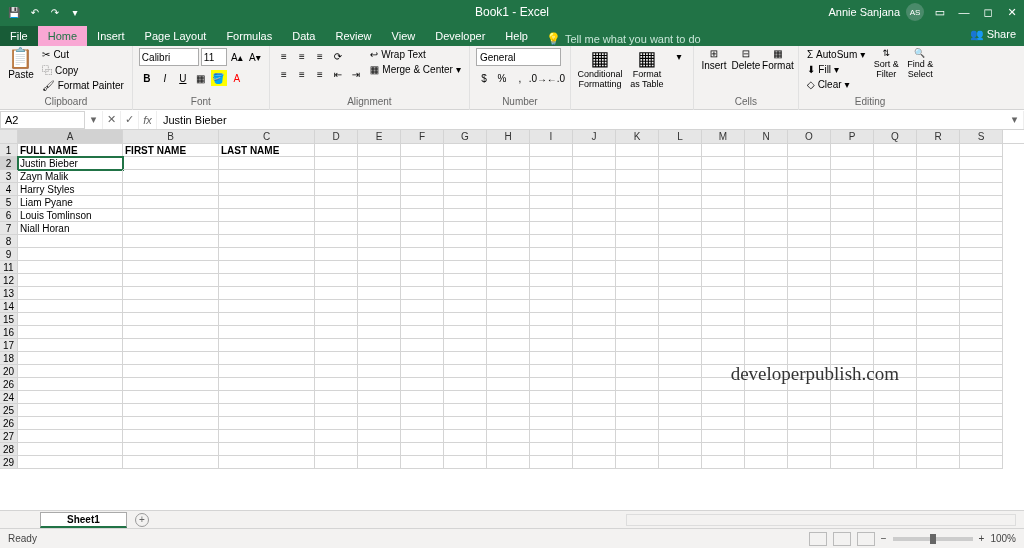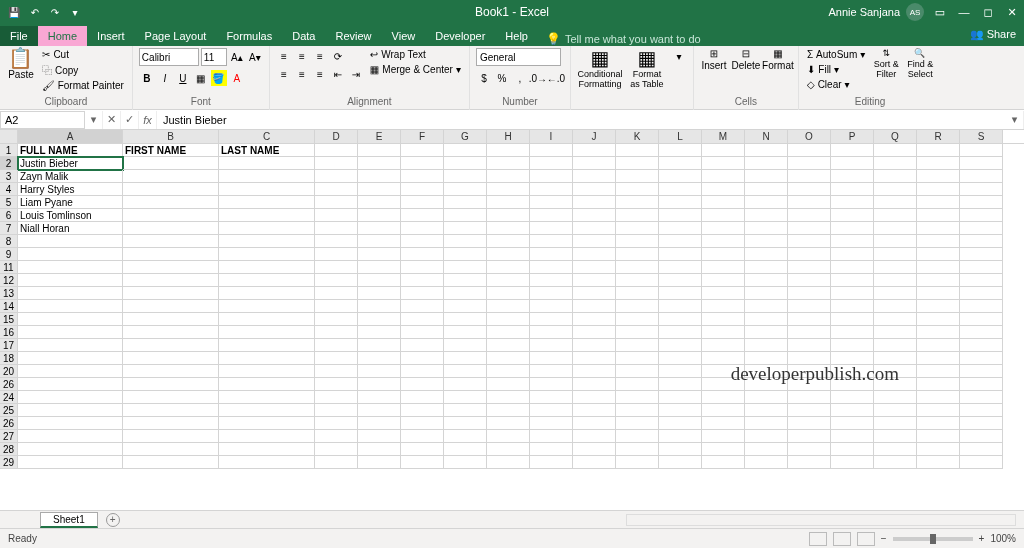--- a/index.html
+++ b/index.html
@@ -60,21 +60,21 @@
 .gridrow { display:flex; height:13px; }
 .bold { font-weight:bold; }
 .active-cell { outline:2px solid #217346; outline-offset:-1px; }
 .colhdr.sel, .rowhdr.sel { background:#d2d2d2; }
 
 
 .watermark { position:absolute; right:125px; top:233px; font-size:19px; color:#333; font-family: Georgia, serif; }
 
 
 .sheettabs { height:18px; border-top:1px solid #d4d4d4; display:flex; align-items:center; background:#f3f2f1; position:relative; }
-.sheettab { background:#fff; border:1px solid #aaa; border-bottom:2px solid #217346; padding:1px 12px; font-size:10px; margin-left:40px; }
+.sheettab { background:#fff; border:1px solid #aaa; border-bottom:2px solid #217346; padding:1px 26px; font-size:10px; margin-left:40px;font-weight:bold; }
 .addsheet { width:14px; height:14px; border:1px solid #999; border-radius:50%; margin-left:8px; display:flex; align-items:center; justify-content:center; font-size:10px; color:#666; }
 .hscroll-placeholder { position:absolute; right:8px; width:390px; height:12px; background:#f3f2f1; border:1px solid #ddd; }
 
 
 .statusbar { height:20px; background:#f3f2f1; border-top:1px solid #d4d4d4; display:flex; align-items:center; justify-content:space-between; padding:0 8px; font-size:10px; color:#444; }
 .statusbar .right { display:flex; align-items:center; gap:6px; }
 .viewbtn { width:18px; height:14px; border:1px solid #bbb; }
 .zoomslider { width:80px; height:4px; background:#ccc; position:relative; }
 .zoomslider .thumb { width:6px; height:10px; background:#666; position:absolute; left:37px; top:-3px; }
 </style>

